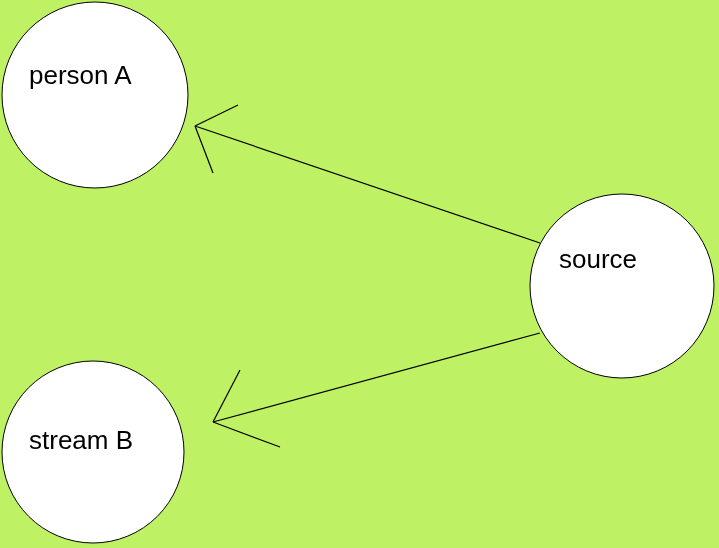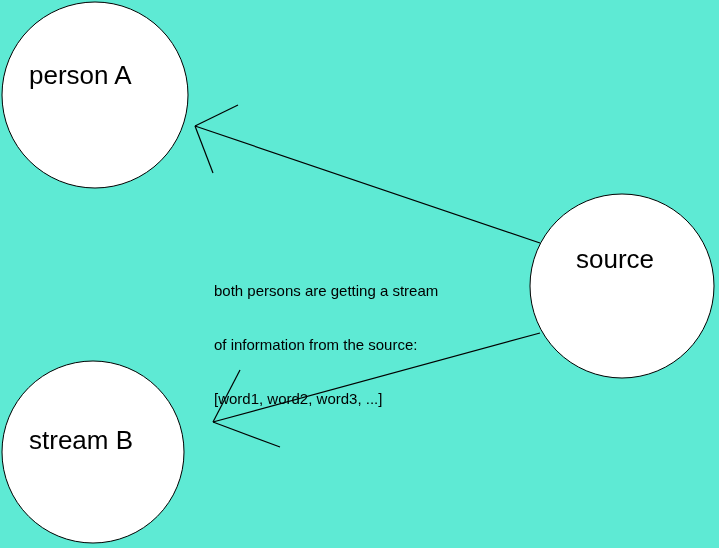--- a/index.html
+++ b/index.html
@@ -7,22 +7,23 @@
     padding: 0;
     background: #ffffff;
   }
   body {
     font-family: "Liberation Sans", sans-serif;
   }
   #canvas {
     position: relative;
     width: 719px;
     height: 548px;
-    background: #5eead4;
+    background: #bef264;
     overflow: hidden;
+    text-align: right;
   }
   #diagram-svg {
     position: absolute;
     top: 0;
     left: 0;
     width: 719px;
     height: 548px;
   }
   .node-circle {
     fill: #ffffff;
@@ -55,21 +56,20 @@
     left: 29px;
     top: 60px;
   }
   #label-person-b {
     left: 29px;
     top: 425px;
   }
   #label-source {
     left: 559px;
     top: 244px;
-    margin-left: 17px;
   }
   #annotation-text {
     position: absolute;
     left: 214px;
     top: 246px;
     font-family: "Liberation Sans", sans-serif;
     font-size: 15px;
     line-height: 18px;
     color: #000000;
     white-space: pre;
@@ -100,19 +100,14 @@
     <line class="arrow-barb" x1="213" y1="422" x2="280" y2="447"></line>
 
   </svg>
 
   <div class="node-label" id="label-person-a">person A</div>
 
   <div class="node-label" id="label-person-b">stream B</div>
 
   <div class="node-label" id="label-source">source</div>
 
-  <div id="annotation-text">
-    <div>both persons are getting a stream</div>
-    <div>of information from the source:</div>
-    <div>[word1, word2, word3, ...]</div>
-  </div>
 
 </div>
 
 </body></html>

